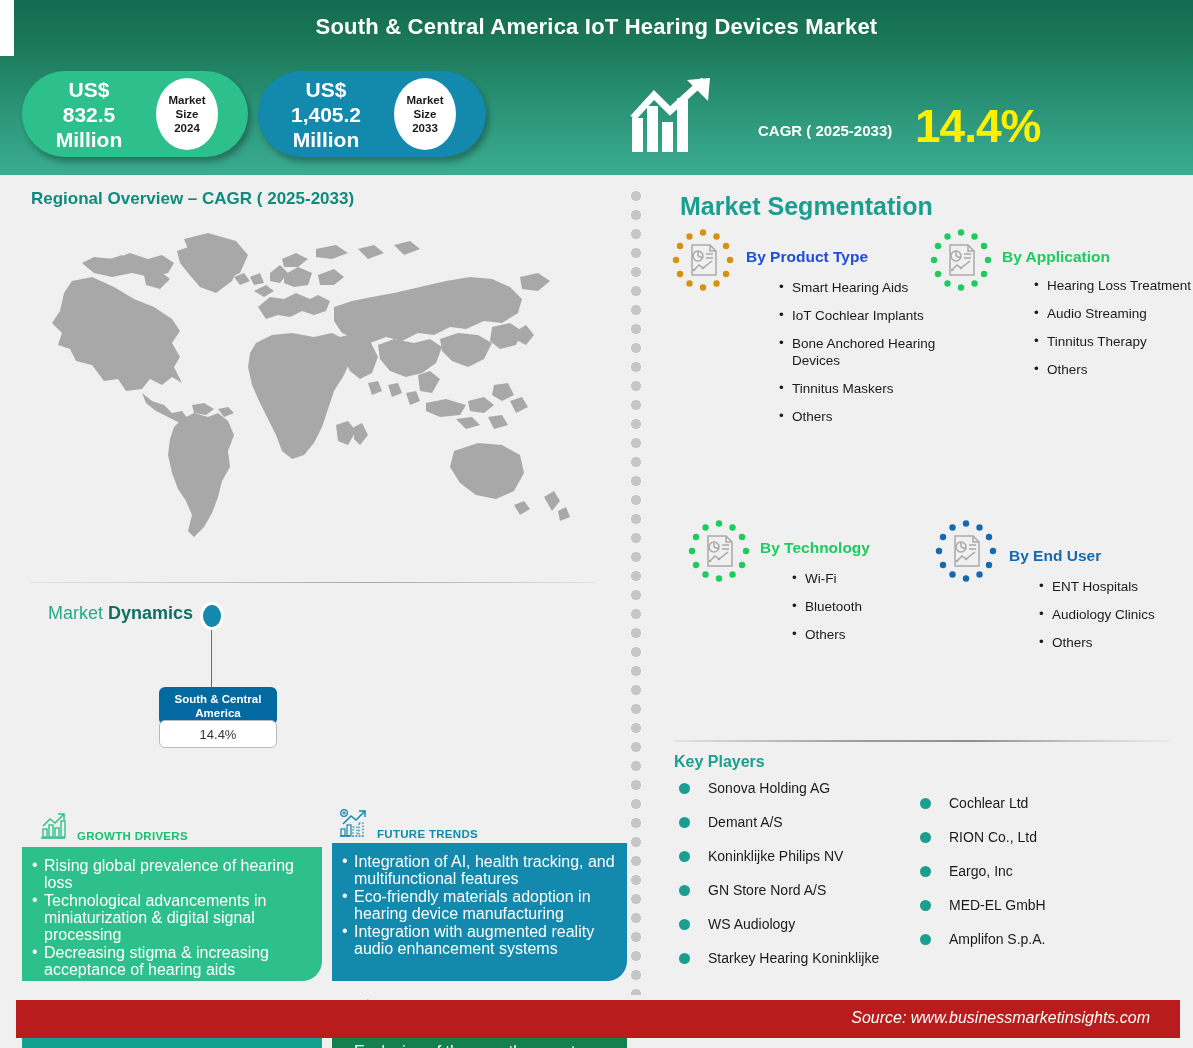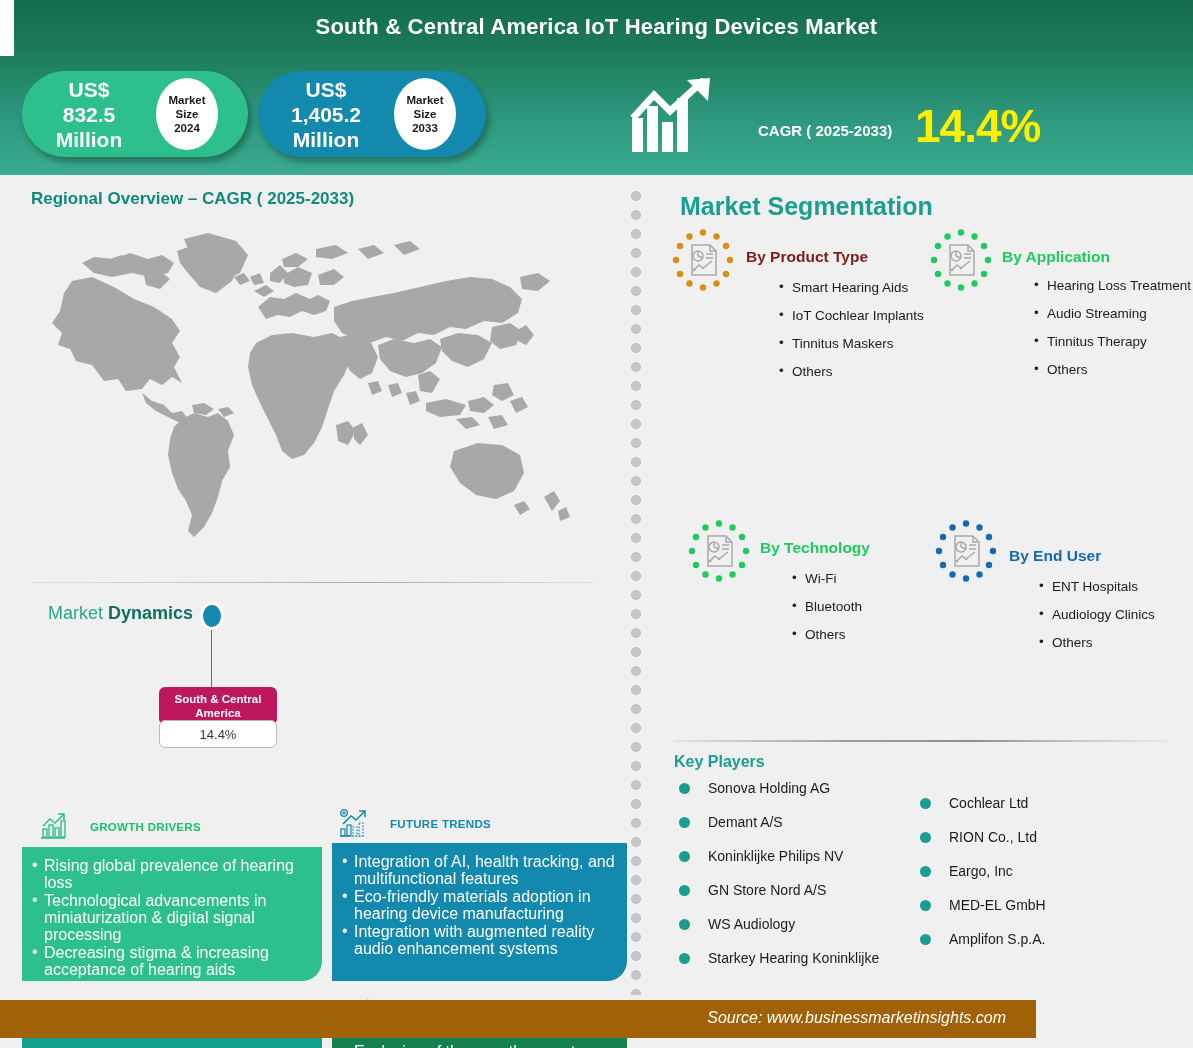--- a/index.html
+++ b/index.html
@@ -58,35 +58,35 @@
   .map-wrap{position:absolute;left:22px;top:40px;width:580px;height:345px;}
   .map-svg{width:100%;height:100%;display:block;}
 
   .map-marker{
     position:absolute;left:200px;top:427px;width:24px;height:28px;border-radius:50%;
     background:#1289ad;border:3px solid #ffffff;box-sizing:border-box;
   }
   .marker-stem{position:absolute;left:211px;top:455px;width:1px;height:58px;background:#6c6c6c;}
   .callout{position:absolute;left:159px;top:512px;width:118px;}
   .callout-head{
-    background:#be185d;color:#ffffff;font-size:11.5px;font-weight:bold;text-align:center;
+    background:#0369a1;color:#ffffff;font-size:11.5px;font-weight:bold;text-align:center;
     border-radius:6px;padding:5px 10px;line-height:14px;
   }
   .callout-body{
     background:#ffffff;border:1px solid #b9b9b9;border-radius:6px;margin-top:-5px;
     text-align:center;color:#2d3a45;font-size:13px;padding:6px 4px 5px;
   }
 
   .hr-light{position:absolute;left:31px;top:407px;width:564px;height:1px;
     background:linear-gradient(90deg,#e2e2e2,#bdbdbd 40%,#a8a8a8 60%,#e2e2e2);}
 
   .dyn-title{position:absolute;left:48px;top:428px;font-size:18px;color:#2aa98a;}
   .dyn-title b{color:#0f6f63;}
 
-  .dyn-head{position:absolute;display:flex;align-items:center;gap:22px;}
+  .dyn-head{position:absolute;display:flex;align-items:flex-end;gap:9px;}
   .dyn-head .lbl{font-size:11.5px;font-weight:bold;letter-spacing:.3px;}
   .dyn-box{
     position:absolute;color:#ffffff;font-size:16px;line-height:17px;
     border-radius:0 0 20px 0;padding:10px 12px 10px 10px;box-sizing:border-box;
   }
   .dyn-box ul{margin:0;padding:0;list-style:none;}
   .dyn-box li{position:relative;padding-left:12px;margin-bottom:1px;}
   .dyn-box li:before{content:"•";position:absolute;left:0;top:-1px;}
 
   #head-growth{left:38px;top:637px;}
@@ -117,21 +117,21 @@
   .seg-title{position:absolute;left:30px;top:17px;color:#1a9e8f;font-size:25px;font-weight:bold;}
 
   .seg-block{position:absolute;}
   .seg-icon{position:absolute;left:0;top:0;width:62px;height:62px;}
   .seg-name{position:absolute;font-size:15.5px;font-weight:bold;white-space:nowrap;}
   .seg-list{position:absolute;margin:0;padding:0;list-style:none;font-size:13.5px;color:#1b1b1b;}
   .seg-list li{position:relative;padding-left:15px;margin-bottom:11px;line-height:17px;}
   .seg-list li:before{content:"•";position:absolute;left:2px;top:-1px;}
 
   #seg-product{left:22px;top:54px;}
-  #seg-product .seg-name{left:74px;top:19px;color:#7f1d1d;}
+  #seg-product .seg-name{left:74px;top:19px;color:#1d4ed8;}
   #seg-product .seg-list{left:105px;top:50px;width:185px;}
 
   #seg-application{left:280px;top:54px;}
   #seg-application .seg-name{left:72px;top:19px;color:#1ecb5d;}
   #seg-application .seg-list{left:102px;top:48px;width:175px;}
 
   #seg-technology{left:38px;top:345px;}
   #seg-technology .seg-name{left:72px;top:19px;color:#1ecb5d;}
   #seg-technology .seg-list{left:102px;top:50px;width:175px;}
 
@@ -146,21 +146,21 @@
   .key-list li{position:relative;padding-left:34px;margin-bottom:16px;line-height:18px;}
   .key-list li:before{
     content:"";position:absolute;left:5px;top:4px;width:11px;height:11px;border-radius:50%;
     background:#1a9e8f;
   }
   #key-col-1{left:24px;top:604px;width:230px;}
   #key-col-2{left:265px;top:619px;width:240px;}
 
   
   .footer{
-    position:absolute;left:0;top:1000px;width:1036px;height:38px;background:#a16207;
+    position:absolute;left:16px;top:1000px;width:1164px;height:38px;background:#b91c1c;
   }
   .footer-text{
     position:absolute;right:30px;top:9px;color:#ffffff;font-size:16px;font-style:italic;
   }
 </style>
 </head>
 <body>
 
 <div id="page">
 
@@ -418,20 +418,21 @@
           <path d="M26 27 V22 M26 27 L31 29"></path>
           <path d="M22 41 L27 36 L31 39 L40 32"></path>
         </g>
         <circle cx="22" cy="41" r="1.3" fill="#a9a9a9"></circle>
         <circle cx="31" cy="39" r="1.3" fill="#a9a9a9"></circle>
       </svg>
       <div class="seg-name">By Product Type</div>
       <ul class="seg-list">
         <li>Smart Hearing Aids</li>
         <li>IoT Cochlear Implants</li>
+        <li>Bone Anchored Hearing Devices</li>
         <li>Tinnitus Maskers</li>
         <li>Others</li>
       </ul>
     </div>
 
     <div class="seg-block" id="seg-application">
       <svg class="seg-icon" viewBox="0 0 62 62">
         <g fill="#1ecb5d">
           <circle cx="31" cy="3.5" r="3.2"></circle>
             <circle cx="44.5" cy="7.5" r="3.2"></circle>

